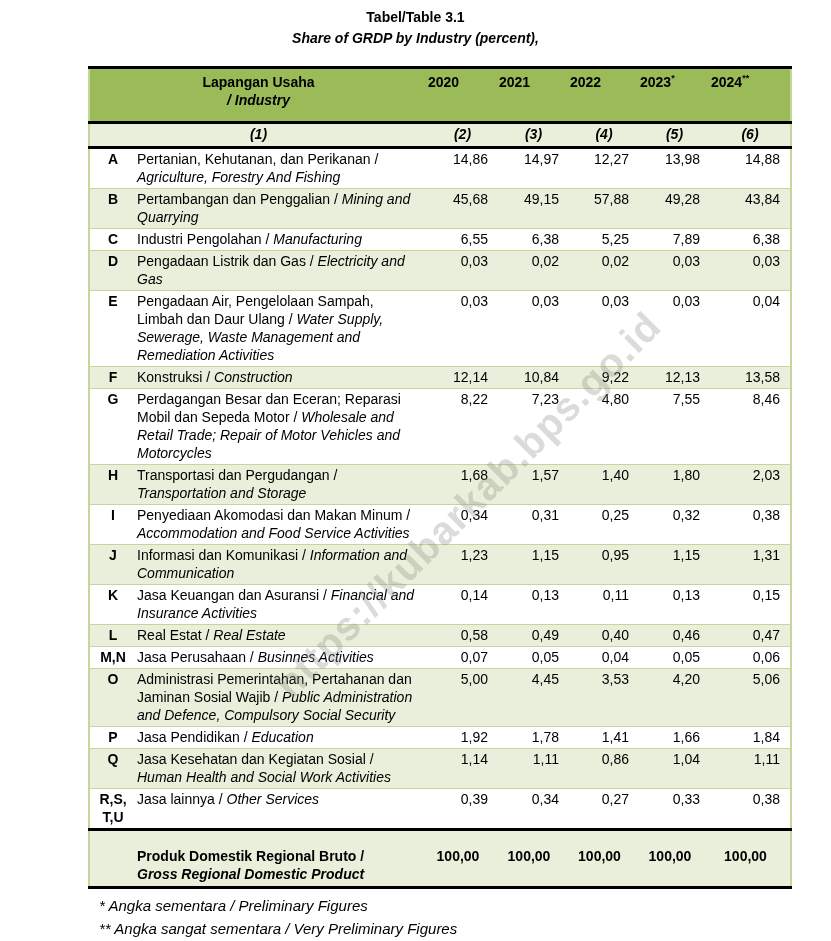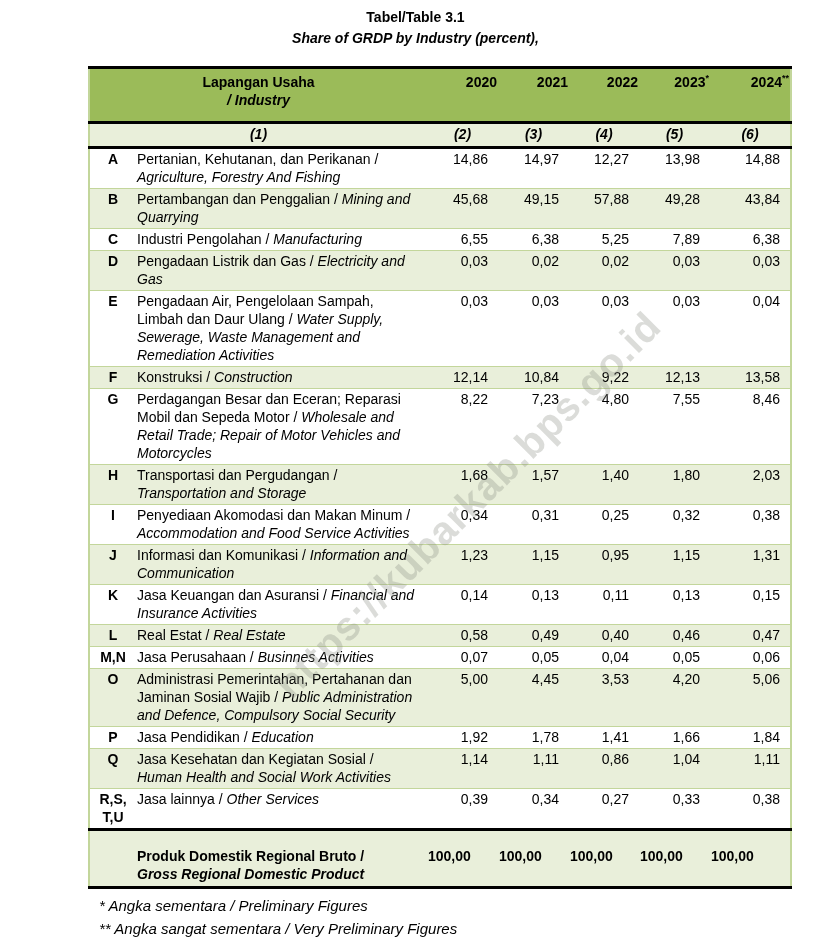--- a/index.html
+++ b/index.html
@@ -40,21 +40,21 @@
     background:var(--header-green);
     border-top:3px solid var(--line-black);
     border-bottom:3px solid var(--line-black);
     vertical-align:top;
     padding-top:4px;
     height:55px;
     font-size:14px;
     font-weight:bold;
   }
   th.head-label{text-align:center;}
-  th.year-th{text-align:right;}
+  th.year-th{text-align:left;}
   th.year-th sup{font-size:9px;vertical-align:super;line-height:0;}
 
   tr.colnum-row td{
     background:var(--stripe-green);
     border-bottom:3px solid var(--line-black);
     font-style:italic;
     font-weight:bold;
     text-align:center;
     padding:1px 0 3px 0;
   }
@@ -83,21 +83,21 @@
 
   tfoot td{
     background:var(--stripe-green);
     border-top:3px solid var(--line-black);
     border-bottom:3px solid var(--line-black);
     font-weight:bold;
     vertical-align:top;
     padding-top:16px;
     padding-bottom:3px;
   }
-  tfoot td.val-cell{text-align:left;padding-right:10px;}
+  tfoot td.val-cell{text-align:center;padding-right:10px;}
 
   .footnotes{
     margin:5px 0 0 99px;
     font-style:italic;
     font-size:15px;
     line-height:23px;
   }
 
   .watermark{
     position:absolute;

